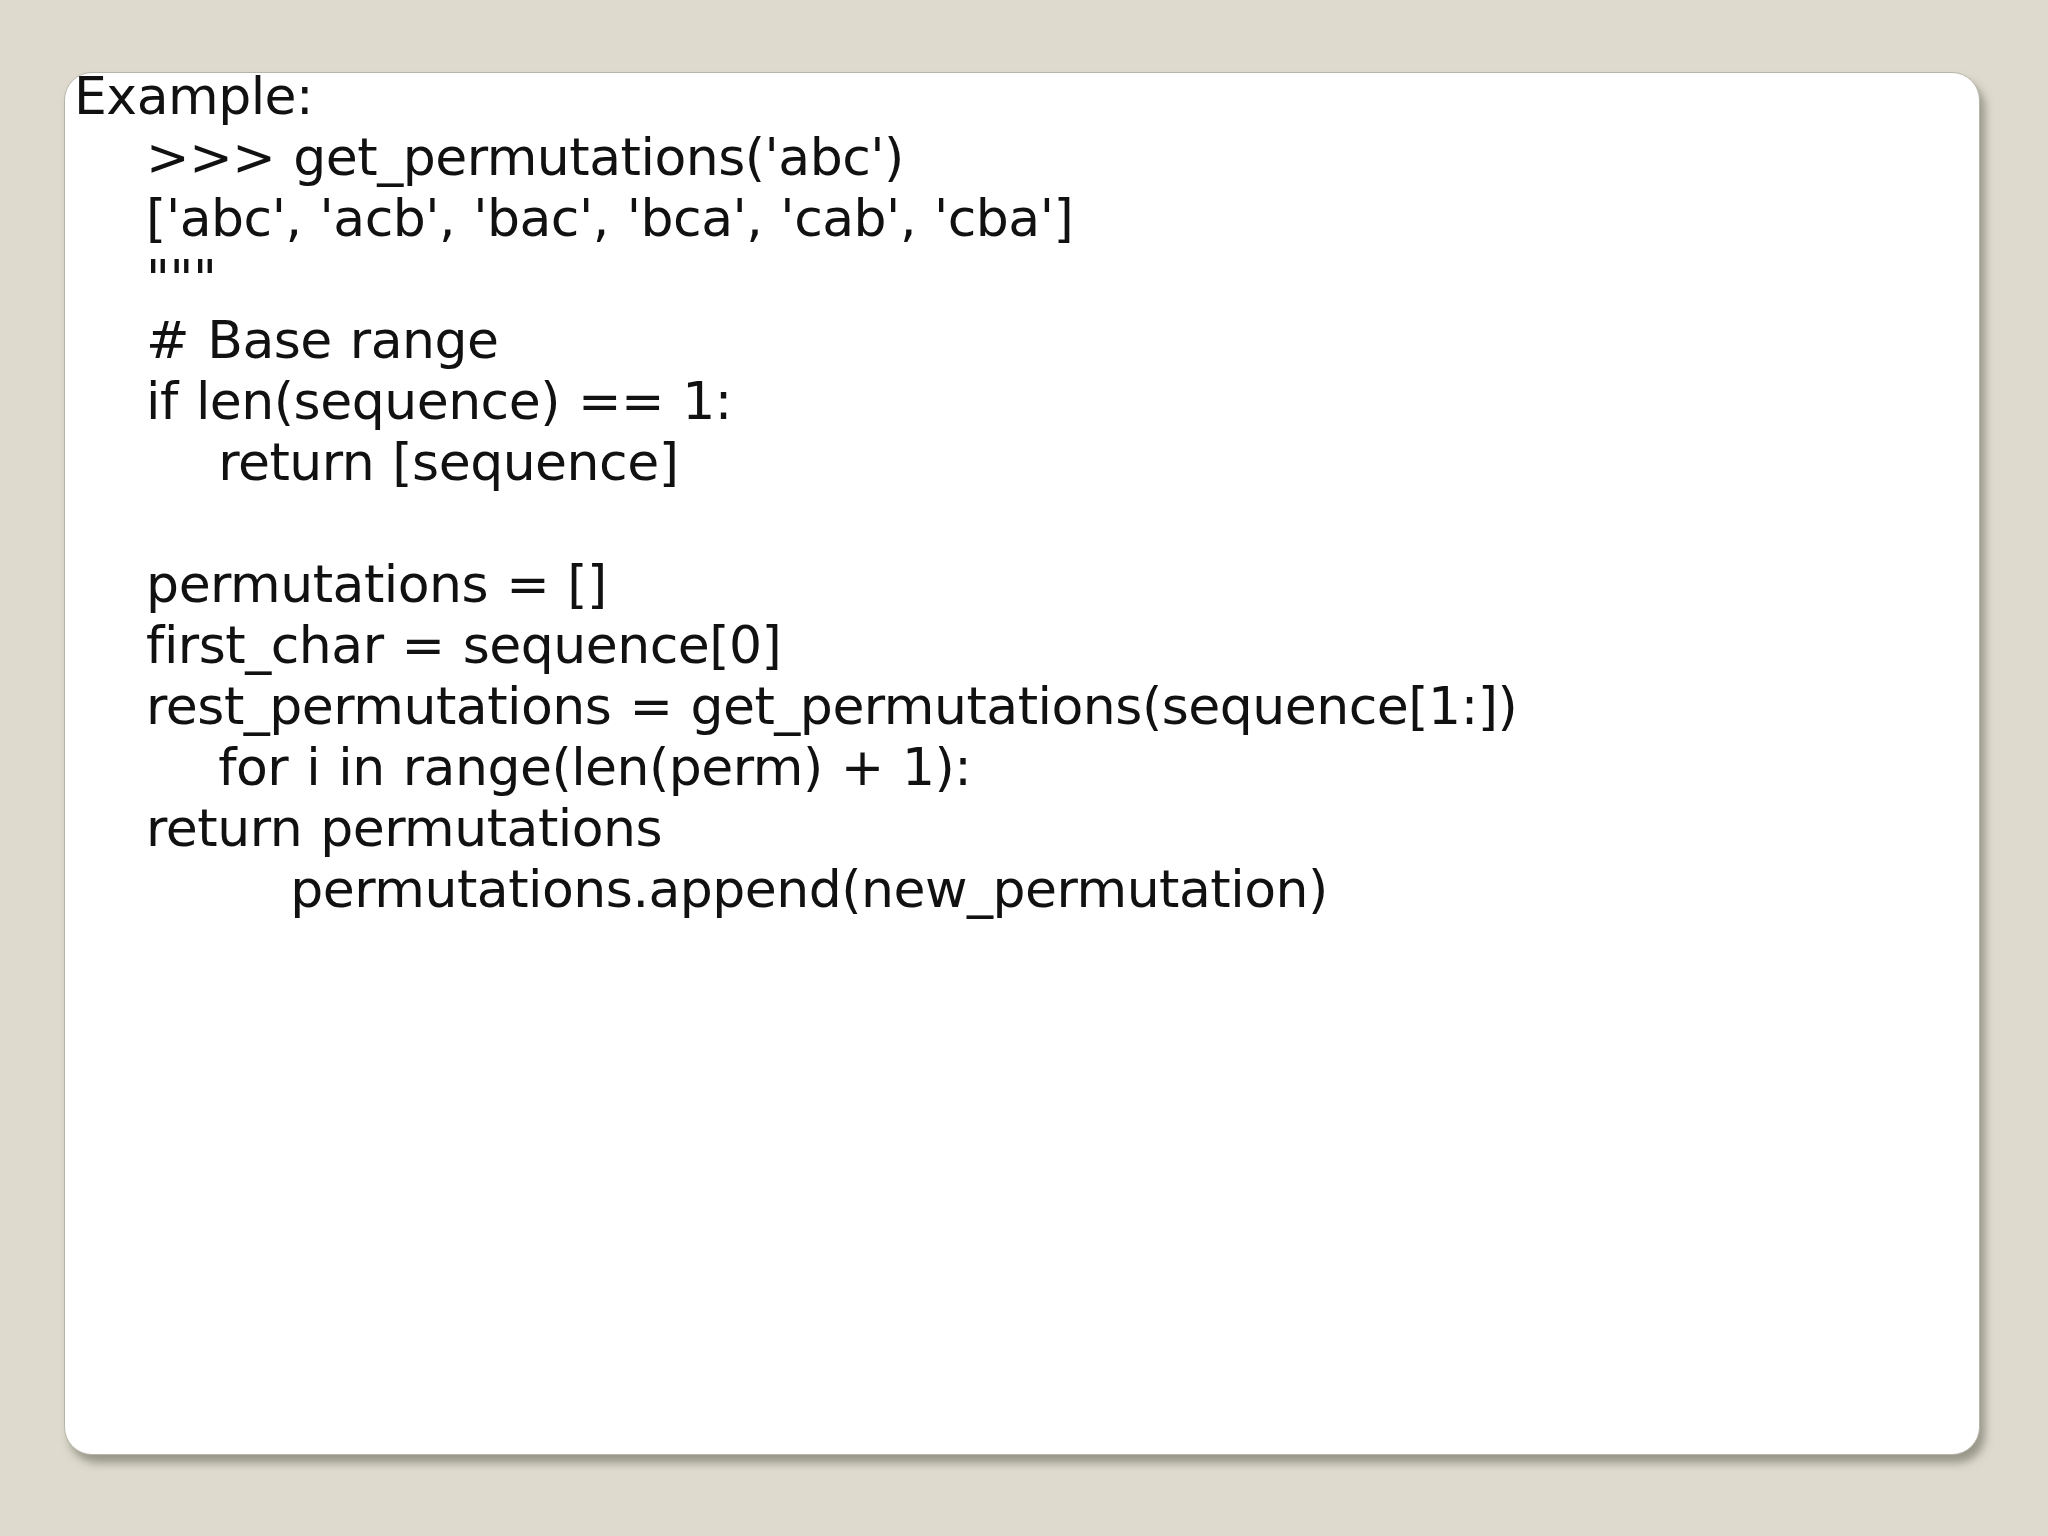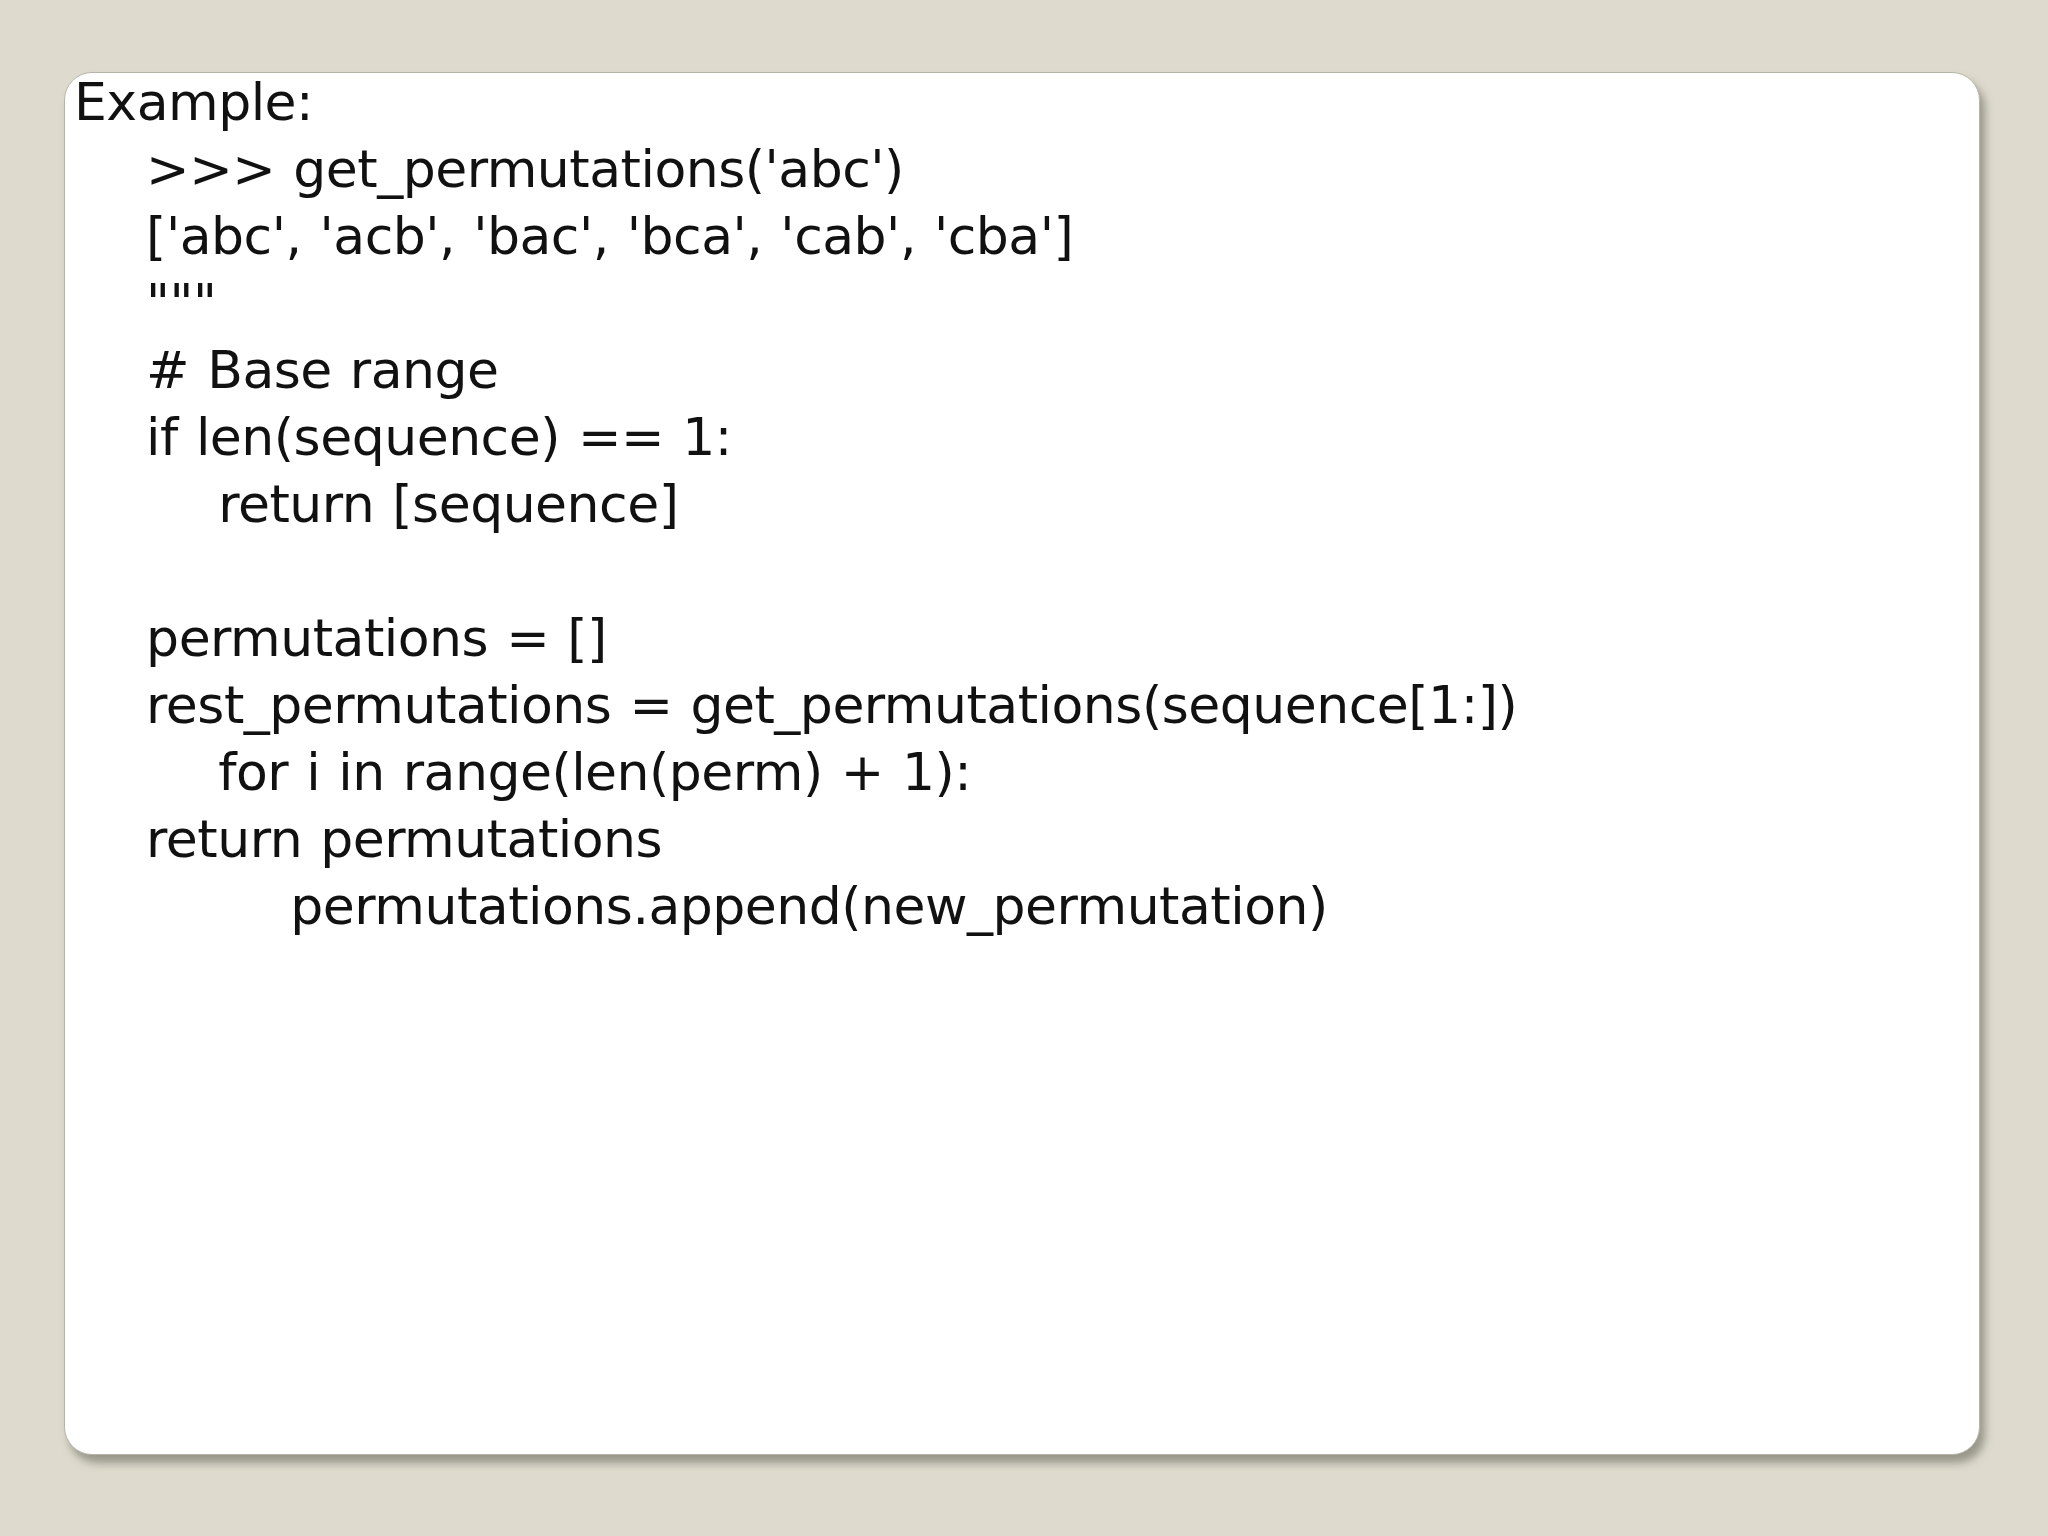--- a/index.html
+++ b/index.html
@@ -33,35 +33,35 @@
     width: 1900px;
     color: #111111;
     font-size: 52px;
     line-height: 61px;
     letter-spacing: -0.5px;
     word-spacing: 2px;
   }
   .code-line {
     white-space: pre;
     min-height: 61px;
-    margin-top: 6px;
   }
 </style>
 </head>
 <body>
 
 <div class="card">
   <div class="code-block">
     <div class="code-line">Example:</div>
     <div class="code-line">    &gt;&gt;&gt; get_permutations('abc')</div>
     <div class="code-line">    ['abc', 'acb', 'bac', 'bca', 'cab', 'cba']</div>
     <div class="code-line">    """</div>
     <div class="code-line">    # Base range</div>
     <div class="code-line">    if len(sequence) == 1:</div>
     <div class="code-line">        return [sequence]</div>
     <div class="code-line"></div>
     <div class="code-line">    permutations = []</div>
+    <div class="code-line">    first_char = sequence[0]</div>
     <div class="code-line">    rest_permutations = get_permutations(sequence[1:])</div>
     <div class="code-line">        for i in range(len(perm) + 1):</div>
     <div class="code-line">    return permutations</div>
     <div class="code-line">            permutations.append(new_permutation)</div>
   </div>
 </div>
 
 </body></html>

